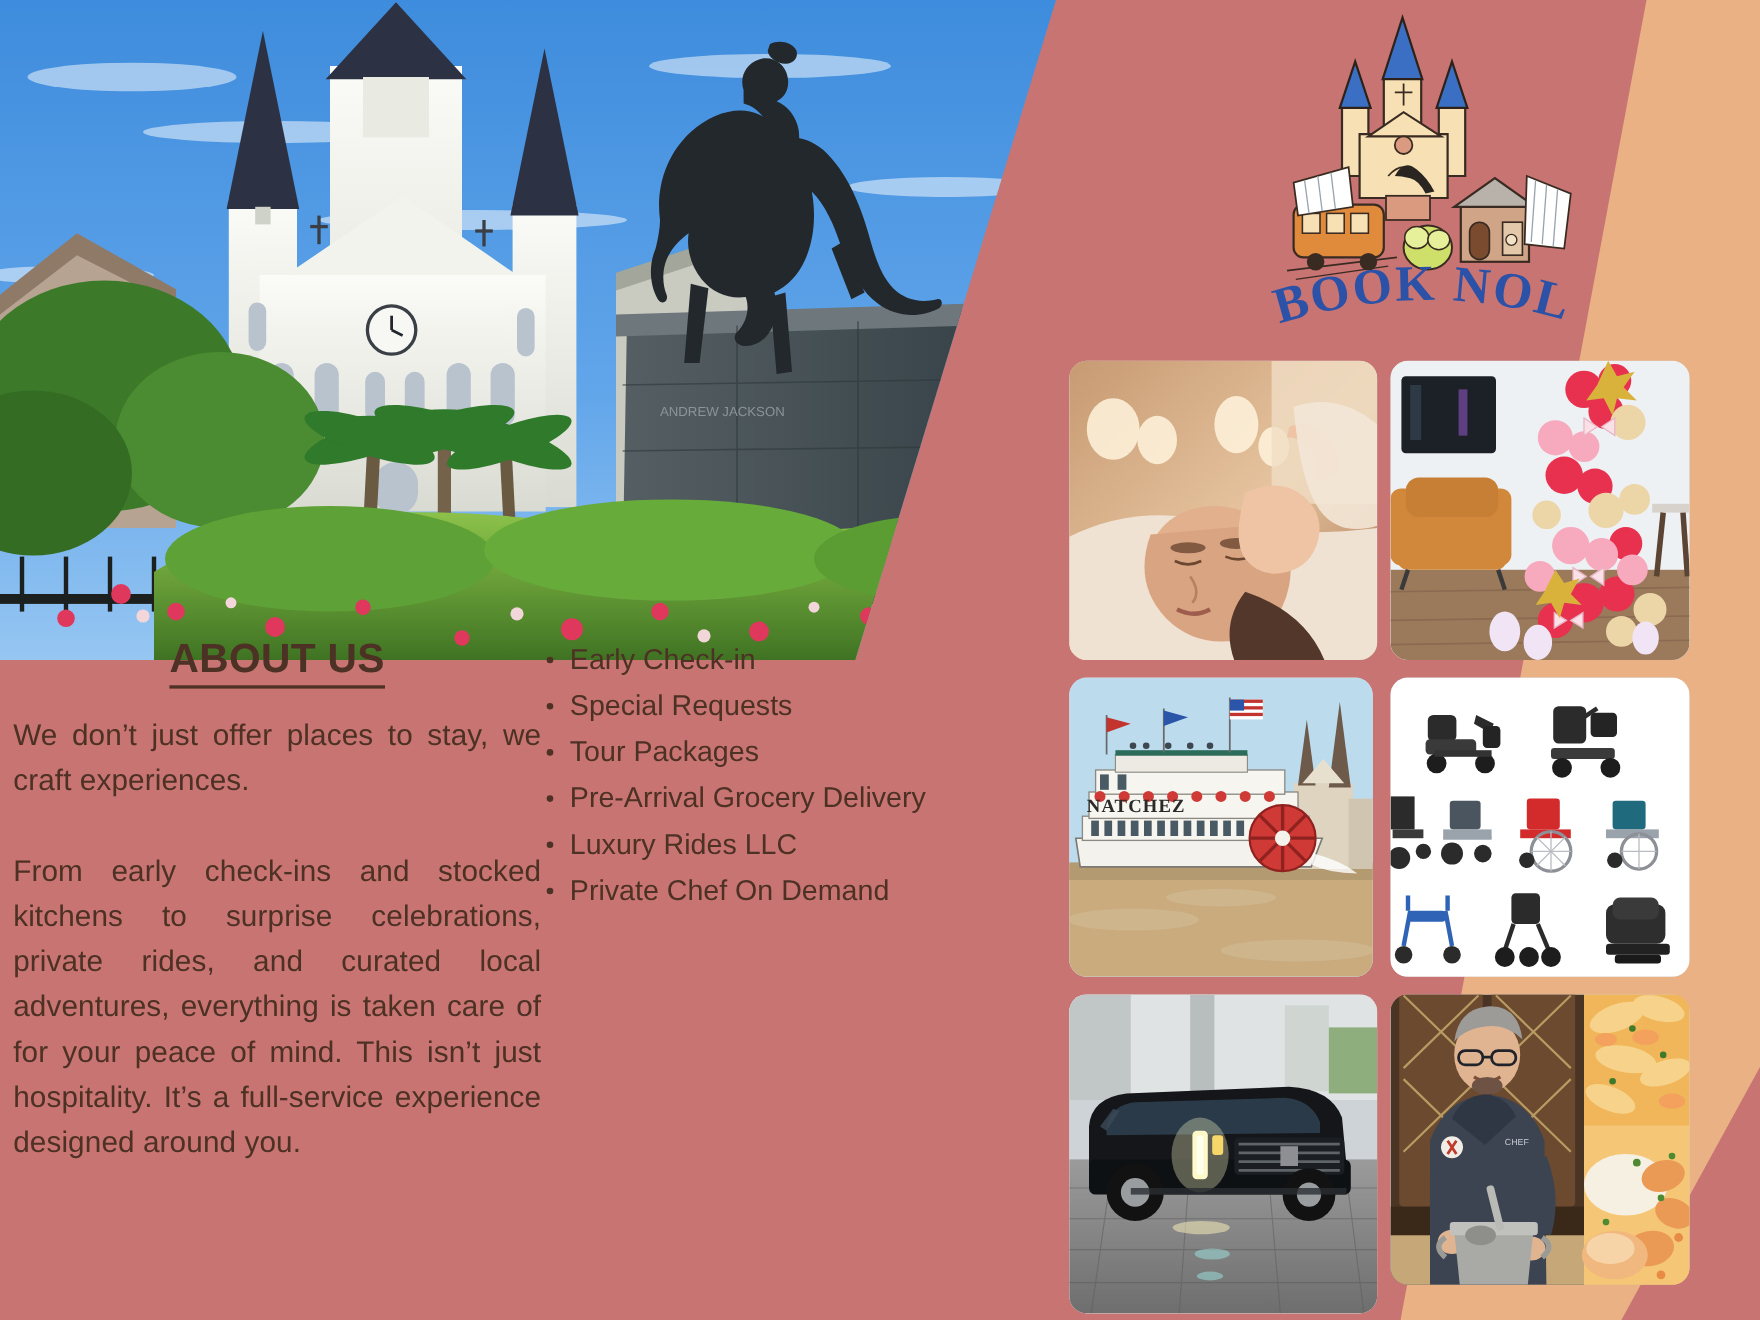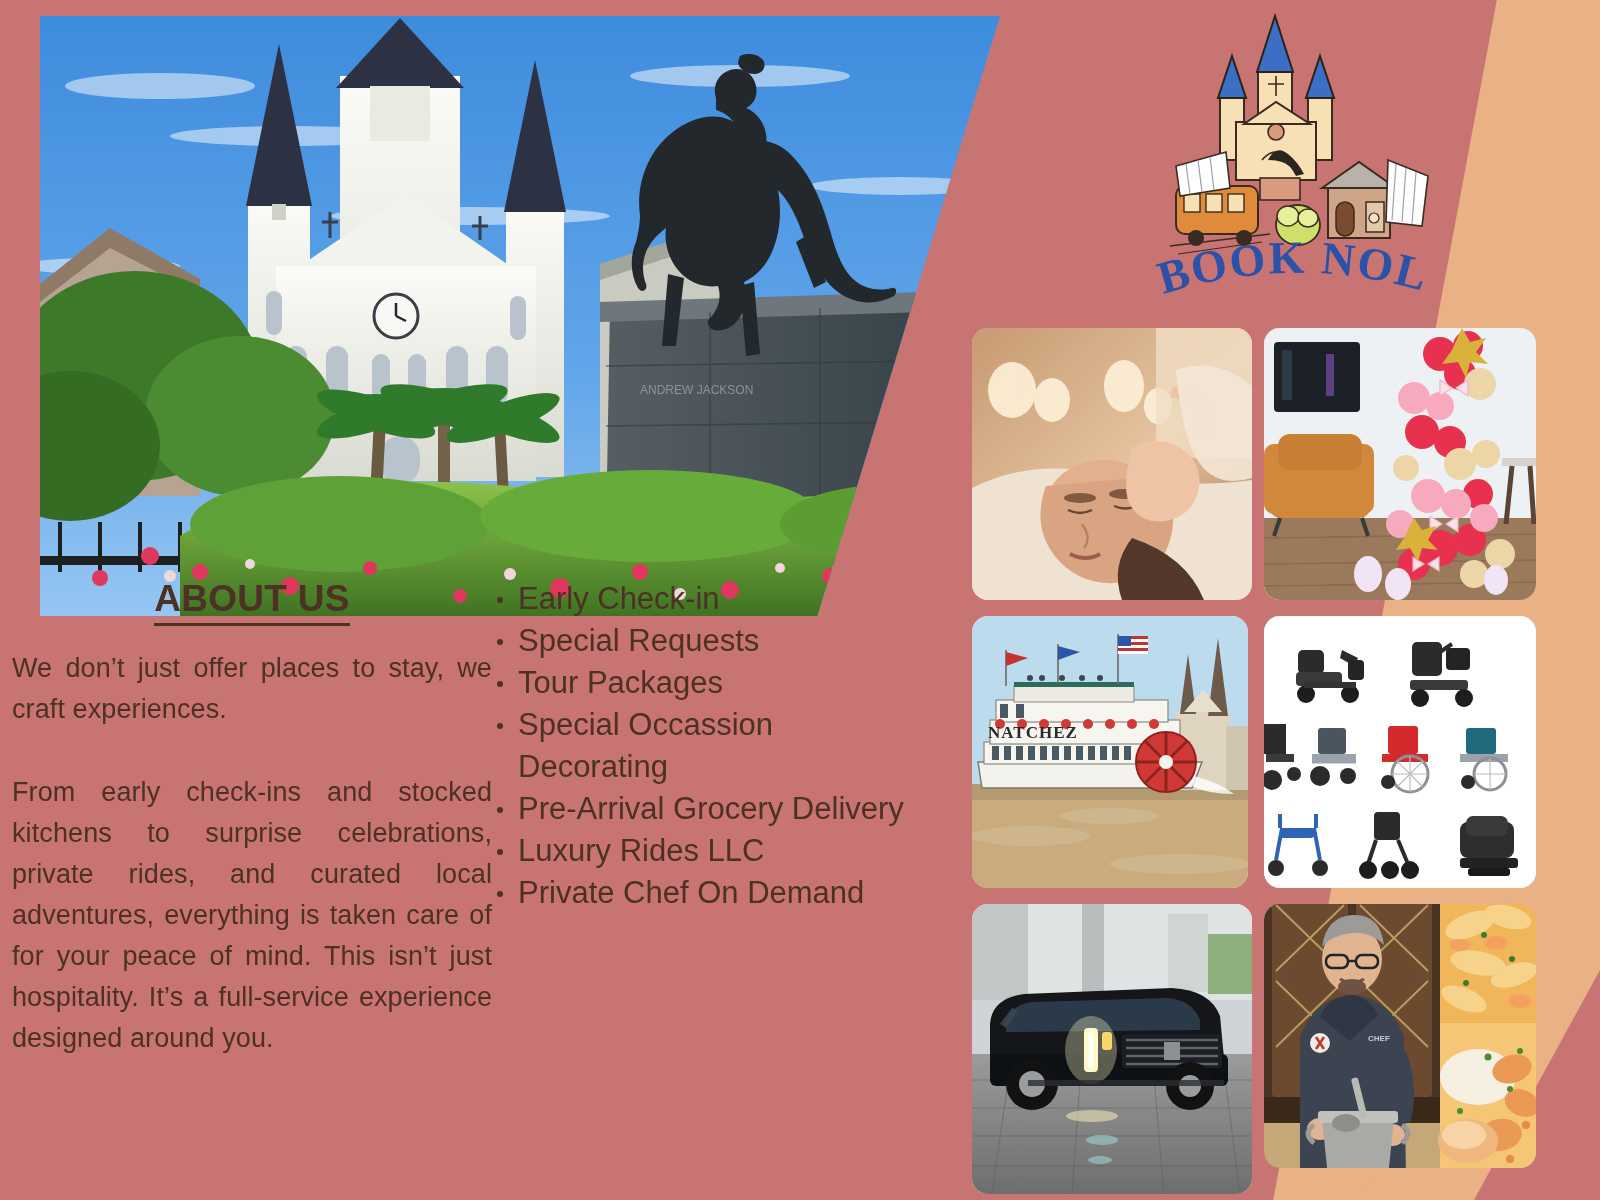--- a/index.html
+++ b/index.html
@@ -25,23 +25,23 @@
   }
   .rose-overlay-br{
     position:absolute; right:0; bottom:0; width:180px; height:230px;
     background:#c87472;
     clip-path: polygon(100% 0, 100% 100%, 30% 100%);
     z-index:2;
   }
 
   
   .hero{
-    position:absolute; left:0; top:16px; width:960px; height:600px;
+    position:absolute; left:0; top:0; width:960px; height:600px;
     clip-path: polygon(0 0, 100% 0, 81% 100%, 0 100%);
-    z-index:3; overflow:hidden;margin-left:40px;
+    z-index:3; overflow:hidden;
   }
   .hero svg{ display:block; width:100%; height:100%; }
 
   
   .about-col{ position:absolute; left:12px; top:578px; width:480px; z-index:5; }
   .addon-col{ position:absolute; left:492px; top:578px; width:420px; z-index:5; }
 
   .sec-head{
     font-size:37px; font-weight:700; color:#4c3124; letter-spacing:.3px;
     text-align:center; padding-bottom:3px; margin-bottom:22px;
@@ -53,21 +53,21 @@
   .body-par{
     font-size:27px; line-height:41px; color:#4c3124;
     text-align:justify; text-justify:inter-word;
     letter-spacing:.1px;
   }
   .body-par + .body-par{ margin-top:42px; }
 
   .svc-list{ list-style:none; }
   .svc-list li{
     position:relative; padding-left:26px;
-    font-size:31px; line-height:42px; color:#4c3124;
+    font-size:26px; line-height:42px; color:#4c3124;
     margin-bottom:0px;
   }
   .svc-list li::before{
     content:""; position:absolute; left:5px; top:19px;
     width:6px; height:6px; border-radius:50%; background:#4c3124;
   }
 
   
   .logo{ position:absolute; left:1140px; top:10px; width:290px; height:300px; z-index:6; }
   .logo svg{ display:block; width:100%; height:100%; }
@@ -77,21 +77,21 @@
   .cell{
     position:absolute; border-radius:16px; overflow:hidden; background:#ddd;
   }
   .cell svg{ display:block; width:100%; height:100%; }
 
   .c-massage { left:4px;   top:0px;   width:280px; height:272px; }
   .c-balloon { left:296px; top:0px;   width:272px; height:272px; }
   .c-boat    { left:4px;   top:288px; width:276px; height:272px; }
   .c-mobility{ left:296px; top:288px; width:272px; height:272px; }
   .c-suv     { left:4px;   top:576px; width:280px; height:290px; }
-  .c-chef    { left:296px; top:576px; width:272px; height:264px;font-weight:bold; }
+  .c-chef    { left:296px; top:576px; width:272px; height:264px; }
 </style>
 </head>
 <body>
 
 <div class="page">
 
   <div class="peach-wedge"></div>
   <div class="peach-wedge-bottom"></div>
   <div class="rose-overlay-br"></div>
 
@@ -354,21 +354,20 @@
     </div>
     <p class="body-par">We don’t just offer places to stay, we craft experiences.</p>
     <p class="body-par">From early check-ins and stocked kitchens to surprise celebrations, private rides, and curated local adventures, everything is taken care of for your peace of mind. This isn’t just hospitality. It’s a full-service experience designed around you.</p>
   </div>
 
   <div class="addon-col">
     <ul class="svc-list">
       <li>Early Check-in</li>
       <li>Special Requests</li>
       <li>Tour Packages</li>
-      <li>Special Occassion Decorating</li>
       <li>Pre-Arrival Grocery Delivery</li>
       <li>Luxury Rides LLC</li>
       <li>Private Chef On Demand</li>
     </ul>
   </div>
 
   <div class="grid">
 
     <div class="cell c-massage">
       <svg viewBox="0 0 280 272" preserveAspectRatio="xMidYMid slice">

